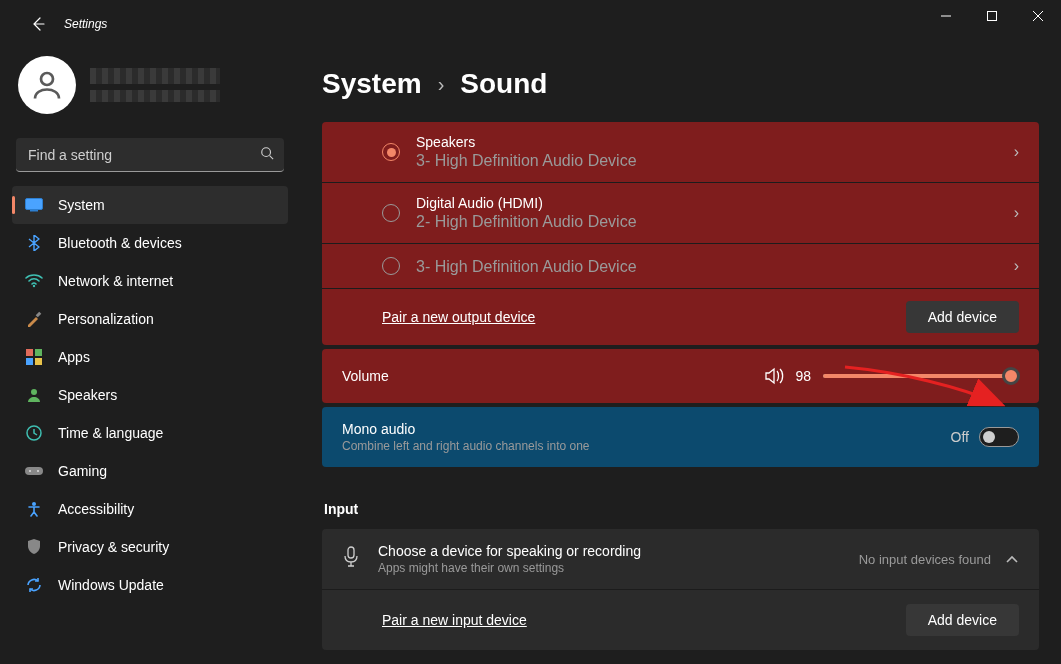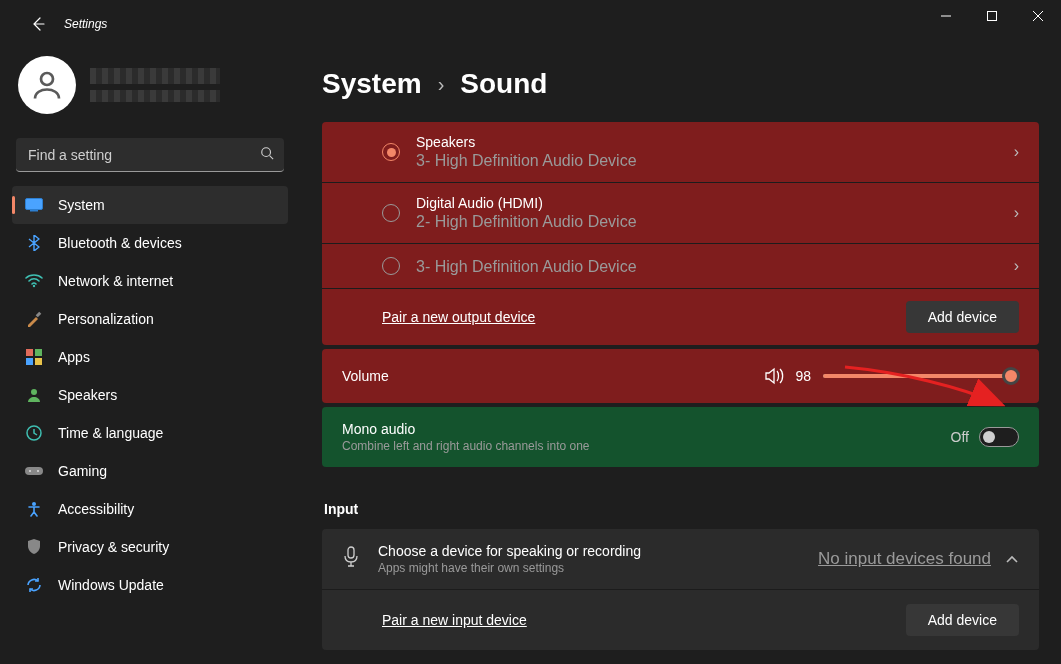--- a/index.html
+++ b/index.html
@@ -201,21 +201,21 @@
   }
   .slider-thumb {
     position:absolute; top:50%;
     width:18px; height:18px; border-radius:50%;
     background:#f38768;
     border:3px solid #454545;
     transform:translate(-50%,-50%);
   }
 
   .mono-row {
-    background:#14532d;
+    background:#0c4a6e;
     border-radius:4px;
     padding: 14px 20px;
     display:flex; align-items:center;
     margin-top:4px;
     position: relative;
   }
   .mono-text { flex:1; }
   .mono-title { font-size:14px; }
   .mono-sub { font-size:12px; color:#9a9a9a; margin-top:2px; }
   .toggle-label { font-size:14px; margin-right:10px; color:#ccc;}
@@ -247,21 +247,21 @@
   .input-row {
     background:#2b2b2b;
     border-radius:4px;
     padding: 14px 20px;
     display:flex; align-items:center;
   }
   .mic-icon { margin-right: 18px; color:#cfcfcf; }
   .input-text { flex:1; }
   .input-title { font-size:14px; }
   .input-sub { font-size:12px; color:#9a9a9a; margin-top:2px;}
-  .input-status { font-size:17px; color:#9a9a9a; margin-right:14px;text-decoration:underline;}
+  .input-status { font-size:13px; color:#9a9a9a; margin-right:14px;}
   .expand-chev { color:#bbb; }
 
   .row.pair2 {
     background:#2b2b2b;
     border-top:1px solid #1c1c1c;
     padding: 14px 20px 14px 60px;
     display:flex; align-items:center;
     border-radius: 0 0 4px 4px;
     margin-top:0;
   }

